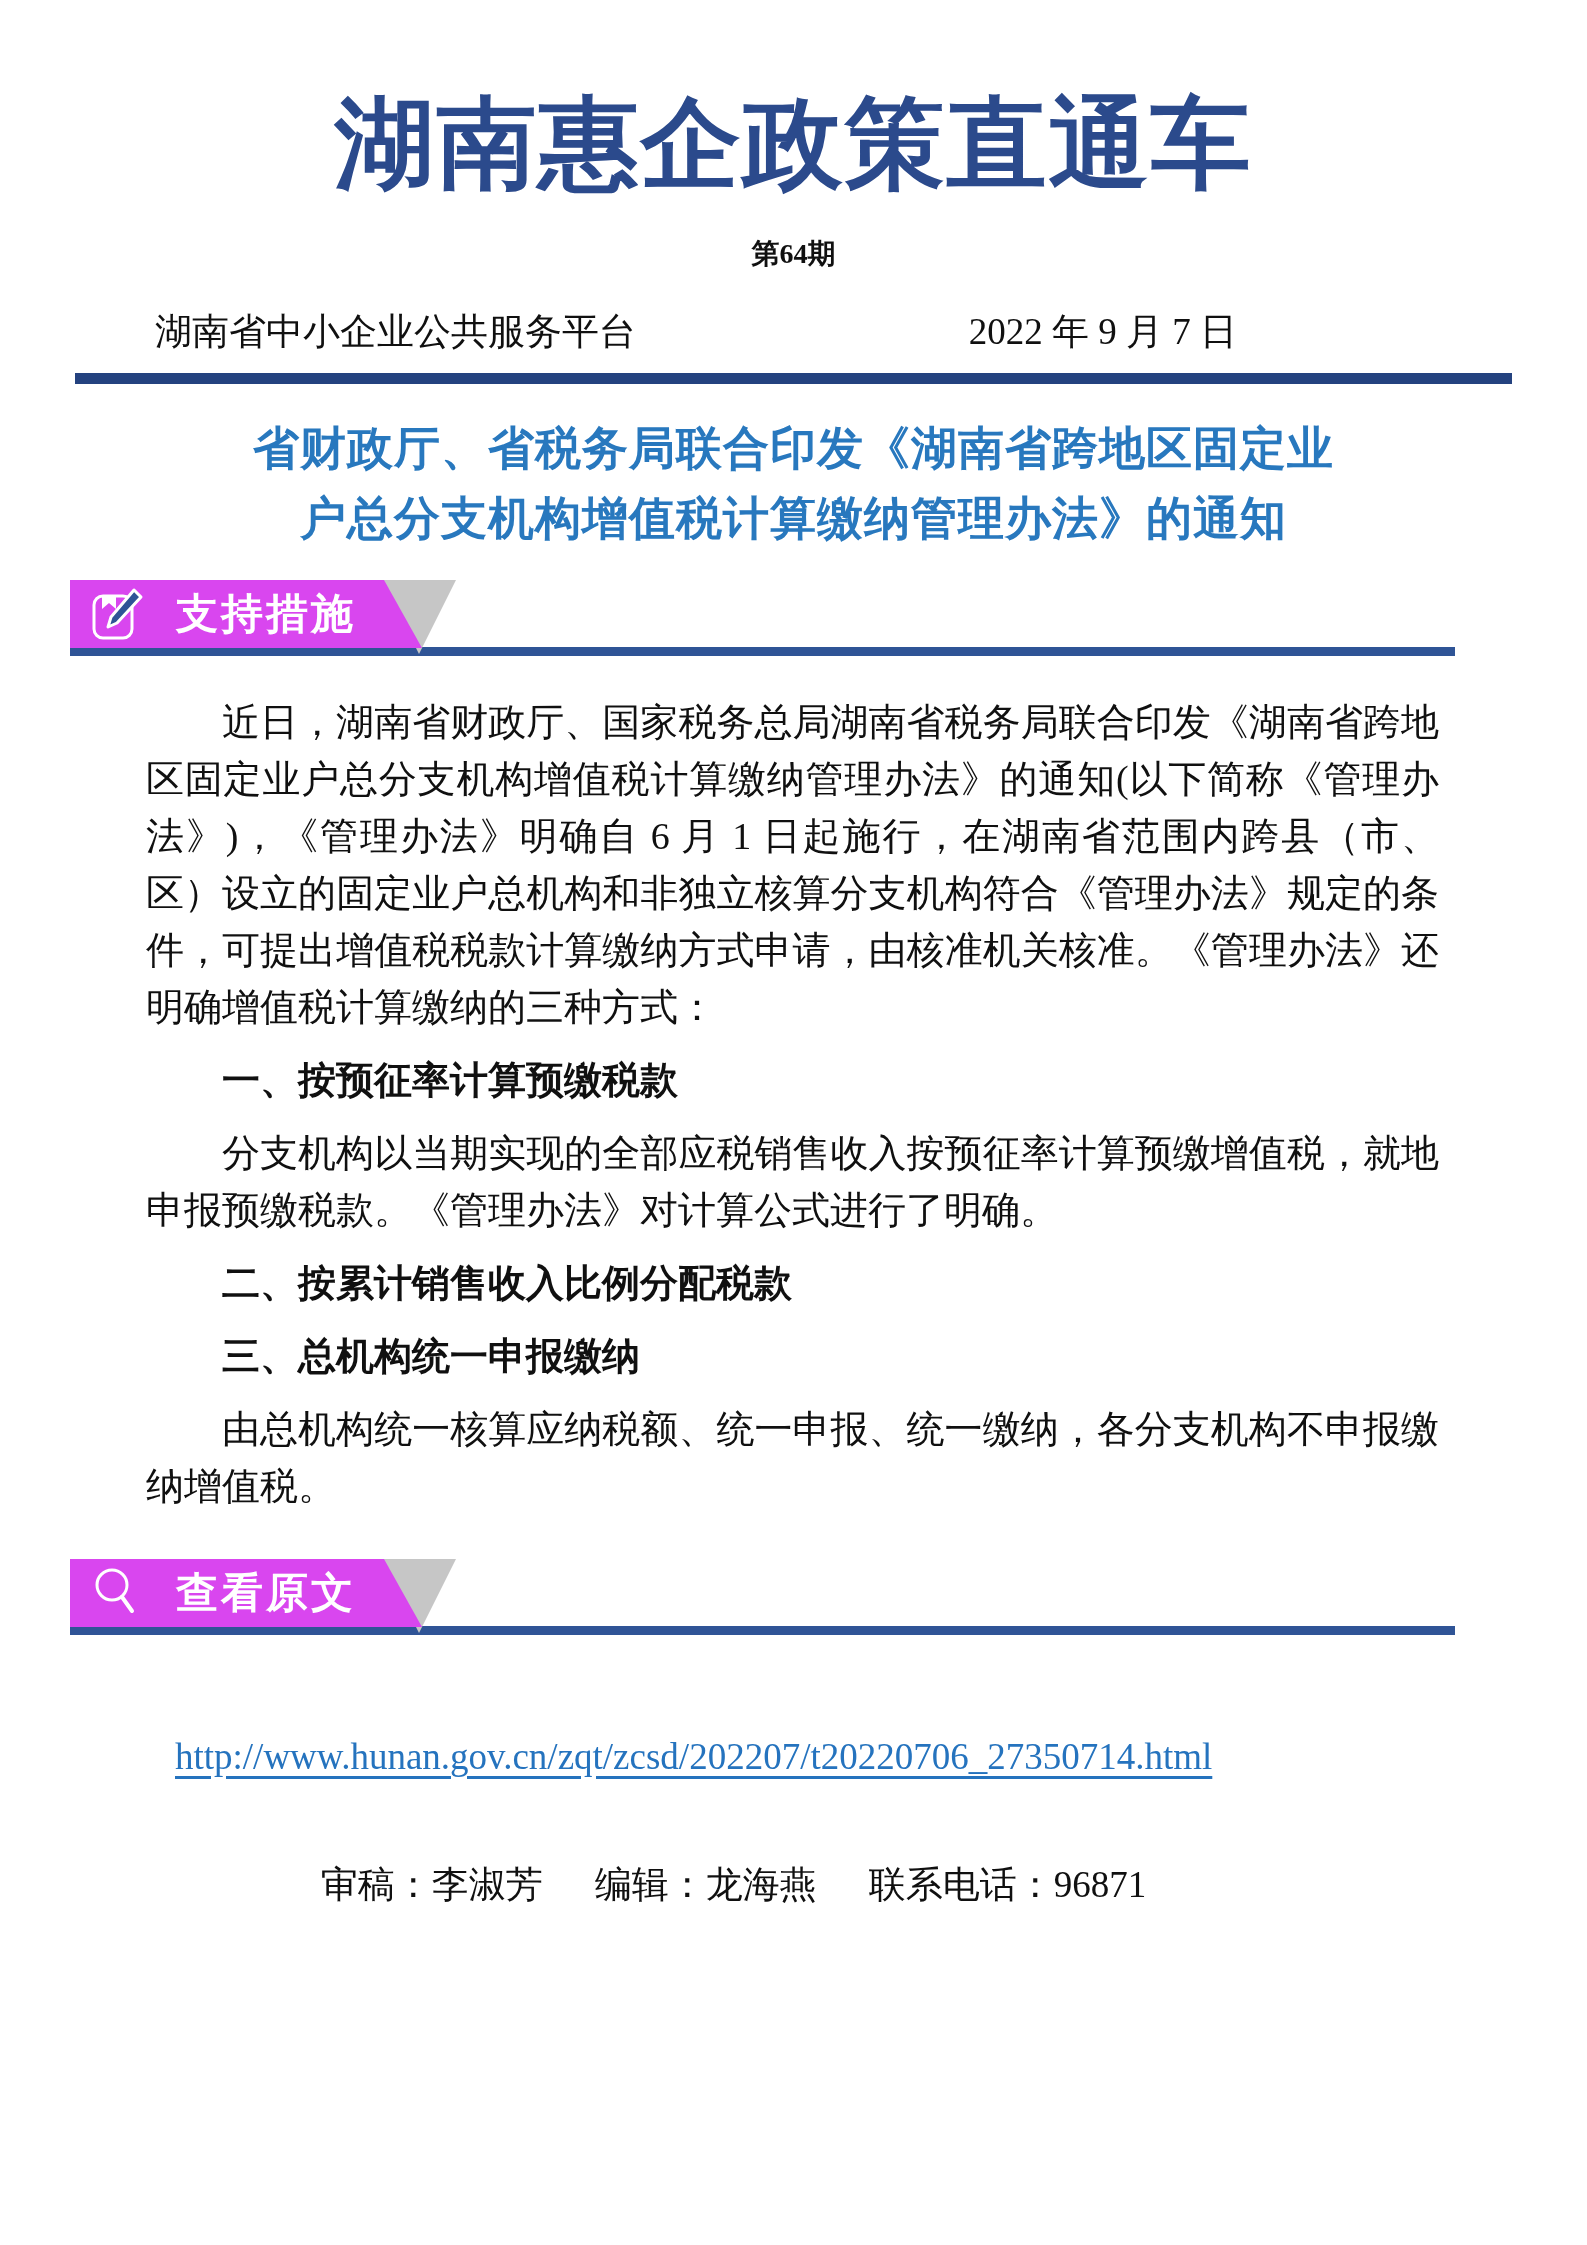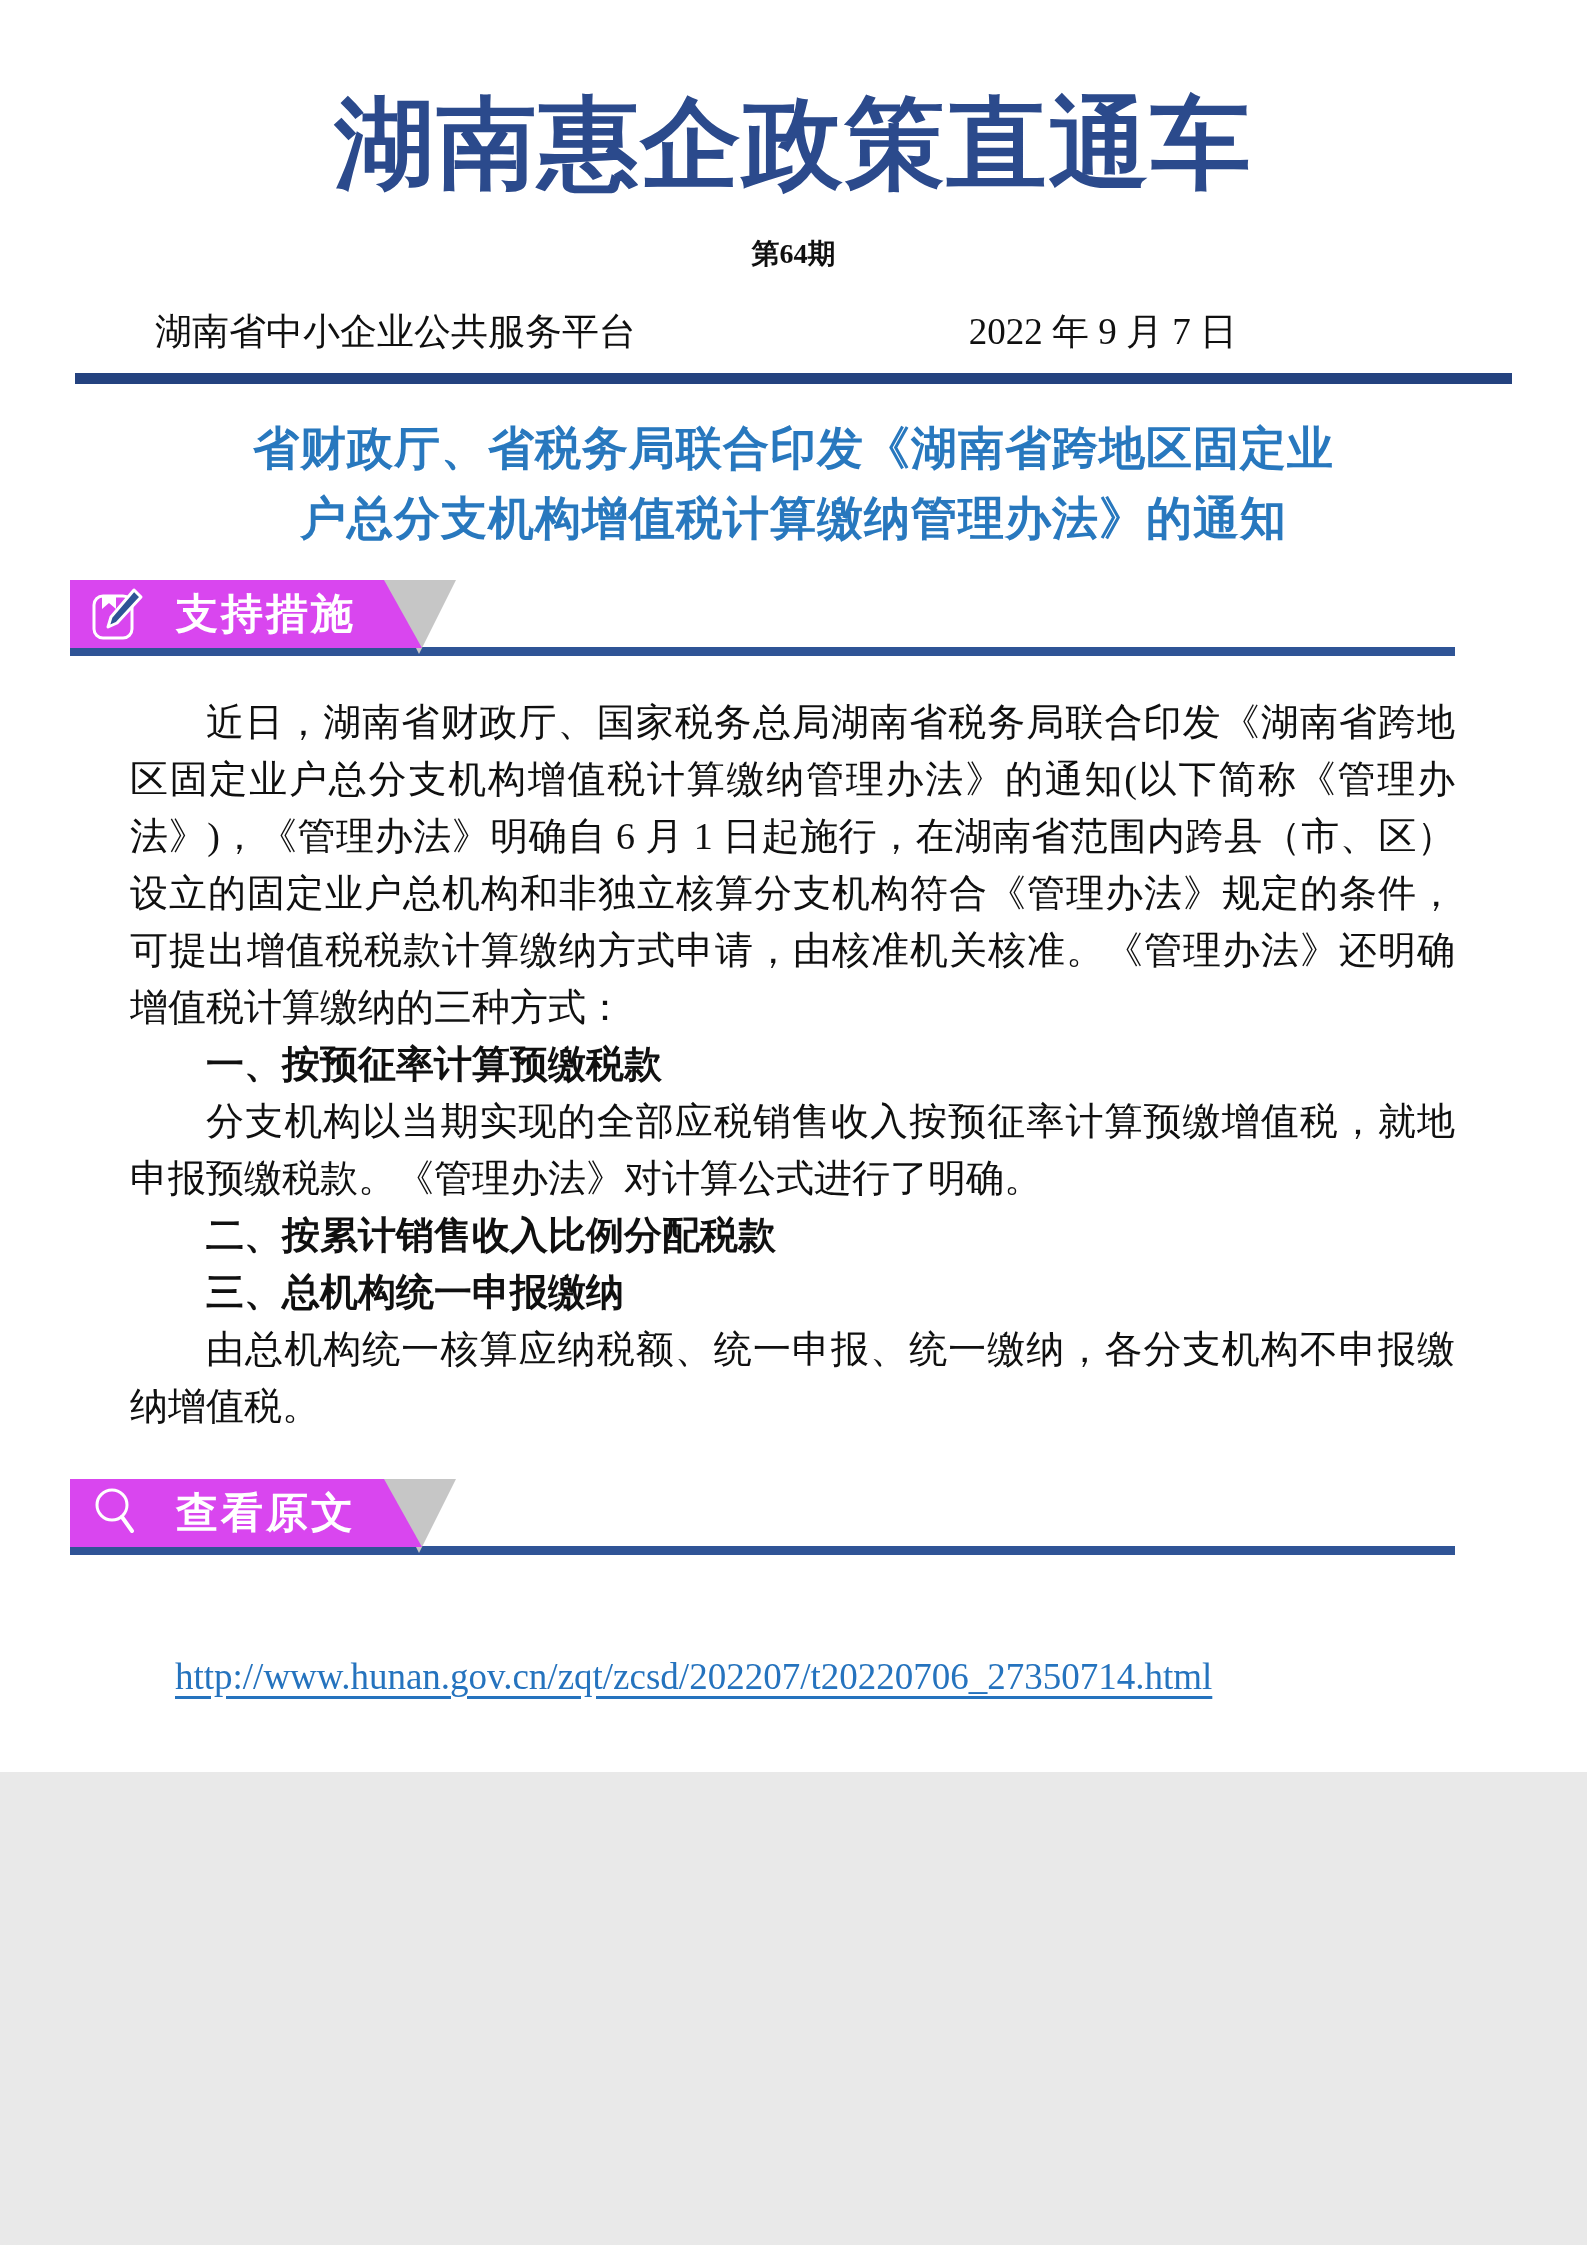--- a/index.html
+++ b/index.html
@@ -1,20 +1,20 @@
 <!DOCTYPE html>
 <html lang="zh"><head>
 <meta charset="utf-8">
 <style>
   * { margin: 0; padding: 0; box-sizing: border-box; }
   html, body { background: #e9e9e9; }
   .page {
     position: relative;
     width: 1587px;
-    height: 1772px;
+    height: 2245px;
     margin: 0 auto;
     background: #ffffff;
     font-family: "Liberation Serif", "DejaVu Serif", serif;
     color: #101010;
     overflow: hidden;
   }
   .masthead-title {
     padding-top: 72px;
     text-align: center;
     font-size: 100px;
@@ -94,21 +94,21 @@
     font-weight: bold;
     font-size: 42px;
     letter-spacing: 3px;
   }
   .body-text {
     margin: 38px 132px 0 130px;
     font-size: 38px;
     line-height: 57px;
     text-align: justify;
   }
-  .body-text p { margin: 0; text-indent: 2em; }
+  .body-text p { margin: 16px; text-indent: 2em; }
   .body-text p.subhead { font-weight: bold; }
   .link-line {
     margin: 100px 0 0 175px;
     font-size: 37px;
   }
   .link-line a {
     color: #2573BE;
     text-decoration: underline;
     text-underline-offset: 7px;
     word-break: break-all;

